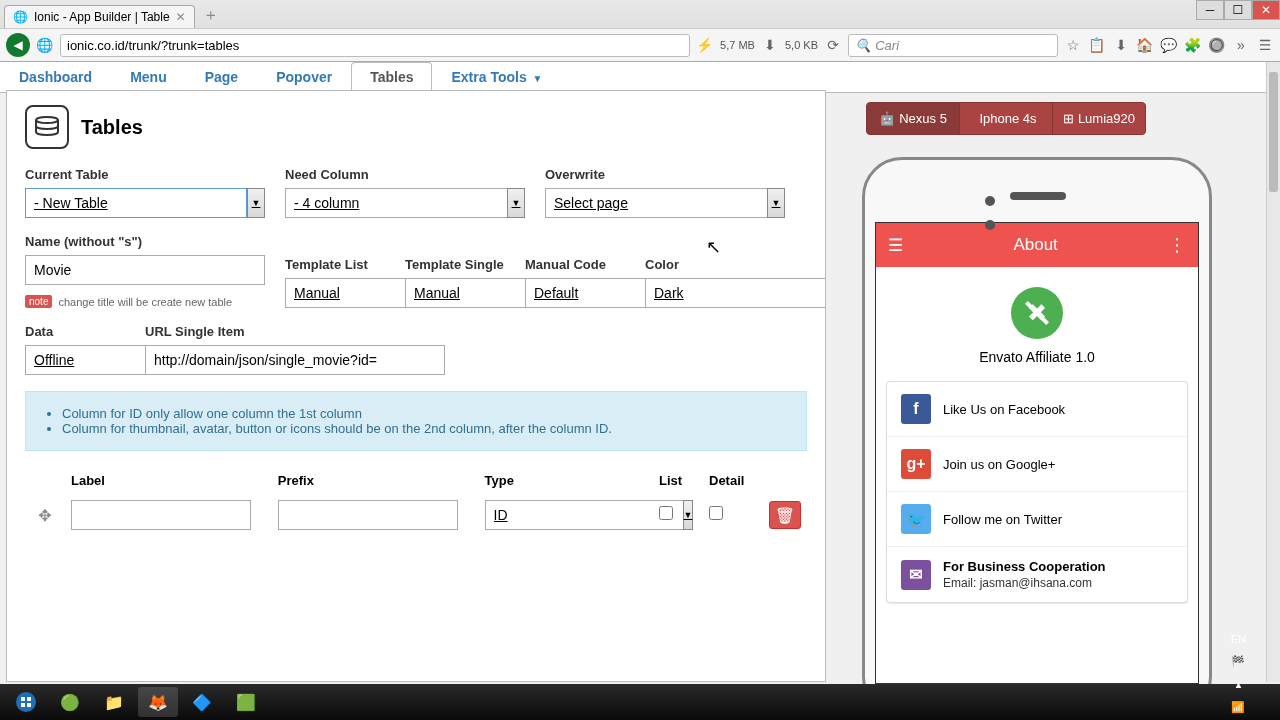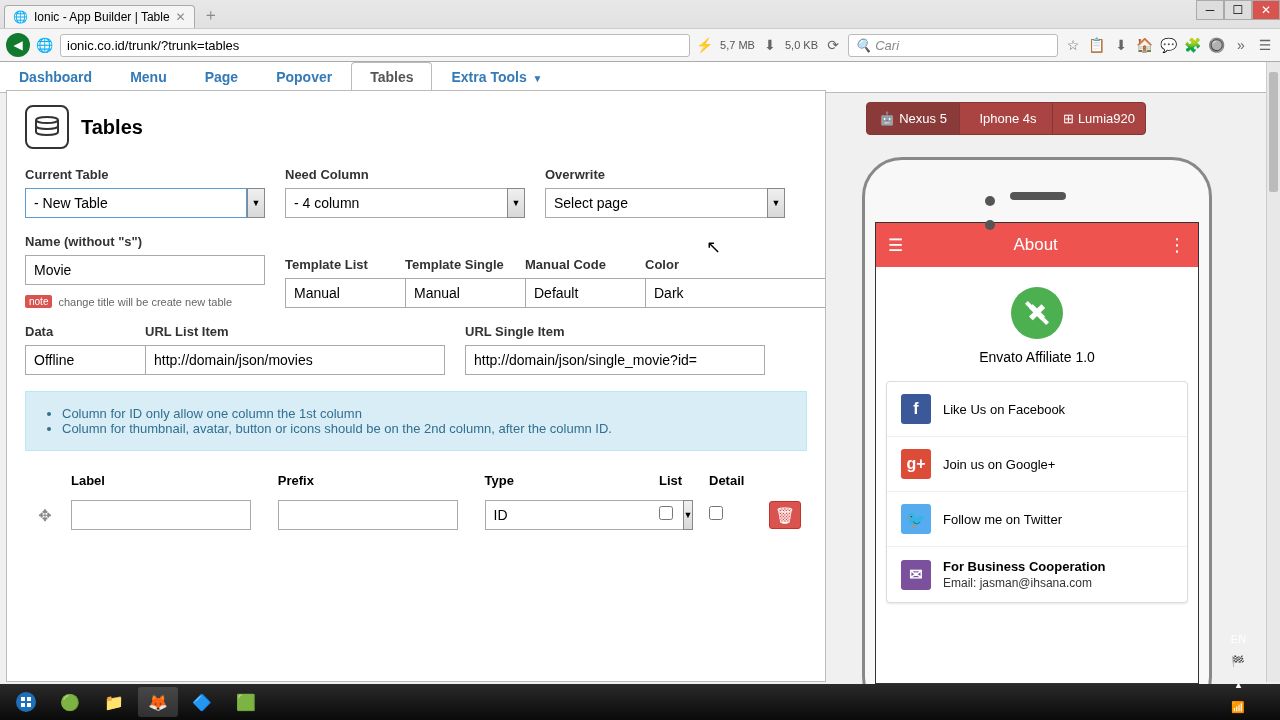--- a/index.html
+++ b/index.html
@@ -33,21 +33,21 @@
 .right-panel { flex: 1; padding: 12px 10px 0 40px; }
 
 
 .panel-title { display: flex; align-items: center; gap: 12px; margin-bottom: 18px; }
 .panel-icon { width: 44px; height: 44px; border: 2px solid #333; border-radius: 8px; display: flex; align-items: center; justify-content: center; }
 .panel-title h2 { font-size: 20px; font-weight: bold; }
 .form-row { display: flex; gap: 20px; margin-bottom: 16px; flex-wrap: wrap; }
 .form-group { display: flex; flex-direction: column; gap: 6px; justify-content: flex-end; }
 .form-group label { font-size: 13px; font-weight: bold; color: #333; }
 .form-control { border: 1px solid #aaa; background: #fff; padding: 6px 8px; font-size: 14px; height: 30px; }
-.select-wrap { display: flex; }
+.select-wrap { display: flex; text-decoration: underline; }
 .select-wrap .form-control { flex: 1; border-right: none; }
 .select-caret { width: 18px; border: 1px solid #888; background: linear-gradient(#f0f0f0,#d8d8d8); display: flex; align-items: center; justify-content: center; font-size: 9px; cursor: pointer; }
 .note { font-size: 11px; color: #666; display: flex; align-items: center; gap: 6px; margin-top: 4px; }
 .note-badge { background: #d9534f; color: #fff; font-size: 10px; padding: 1px 4px; border-radius: 2px; }
 .section-title { font-size: 16px; font-weight: bold; margin: 14px 0 10px; }
 .info-box { background: #d9edf7; border: 1px solid #bce8f1; color: #31708f; padding: 14px 18px; font-size: 13px; margin-bottom: 16px; }
 .info-box ul { margin-left: 18px; }
 .col-table { width: 100%; border-collapse: collapse; }
 .col-table th { text-align: left; font-size: 13px; font-weight: bold; padding: 6px; }
 .col-table td { padding: 6px; vertical-align: middle; }
@@ -230,24 +230,20 @@
 
     <div class="form-row">
       <div class="form-group" style="width:100px">
         <label>Data</label>
         <div class="select-wrap">
           <input class="form-control" value="Offline" style="">
           <div class="select-caret">▼</div>
         </div>
       </div>
       <div class="form-group" style="width:300px">
-        <label>URL List Item</label>
-        <input class="form-control" value="http://domain/json/movies" style="">
-      </div>
-      <div class="form-group" style="width:300px">
         <label>URL Single Item</label>
         <input class="form-control" value="http://domain/json/single_movie?id=" style="">
       </div>
     </div>
 
     <div class="info-box">
       <ul>
         <li>Column for ID only allow one column the 1st column</li>
         <li>Column for thumbnail, avatar, button or icons should be on the 2nd column, after the column ID.</li>
       </ul>

